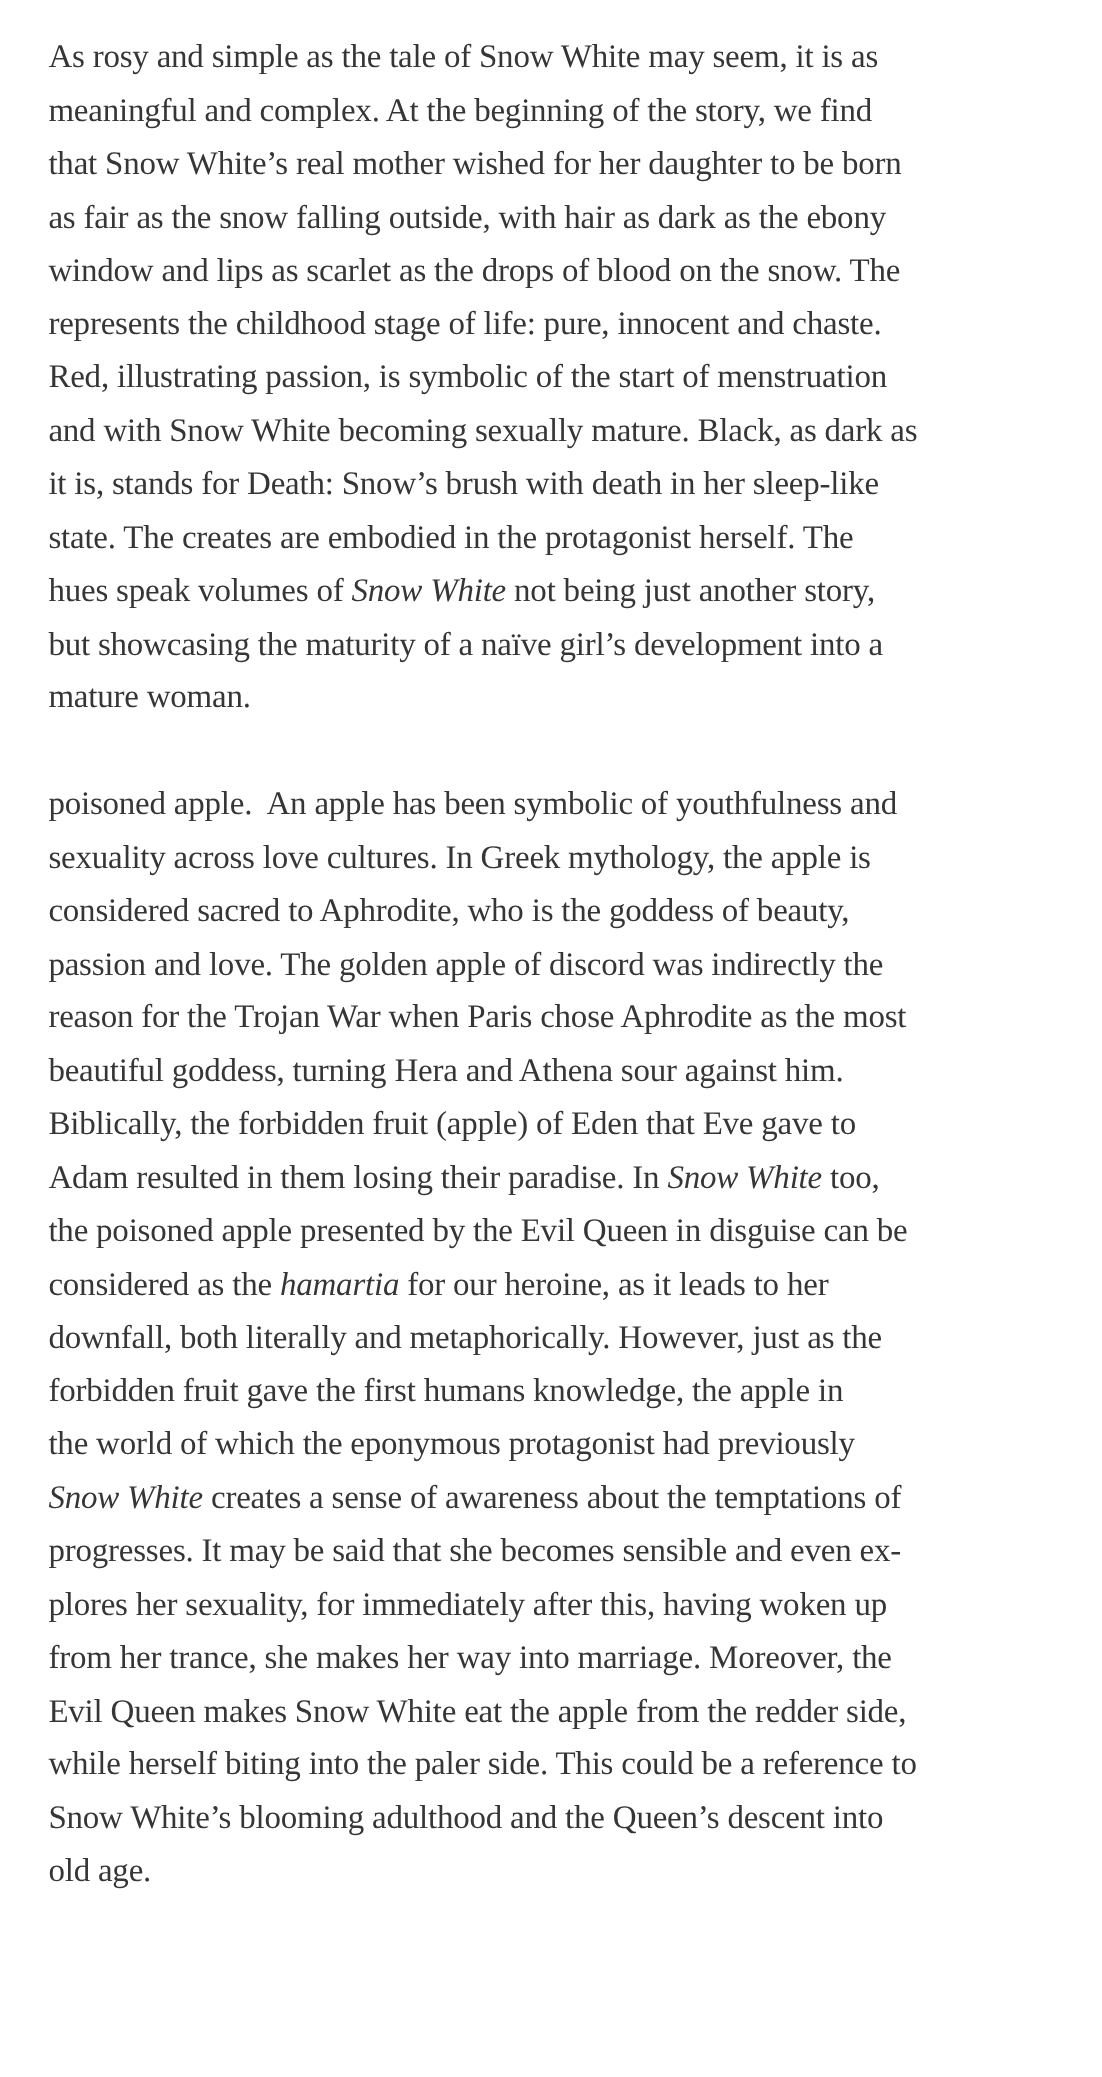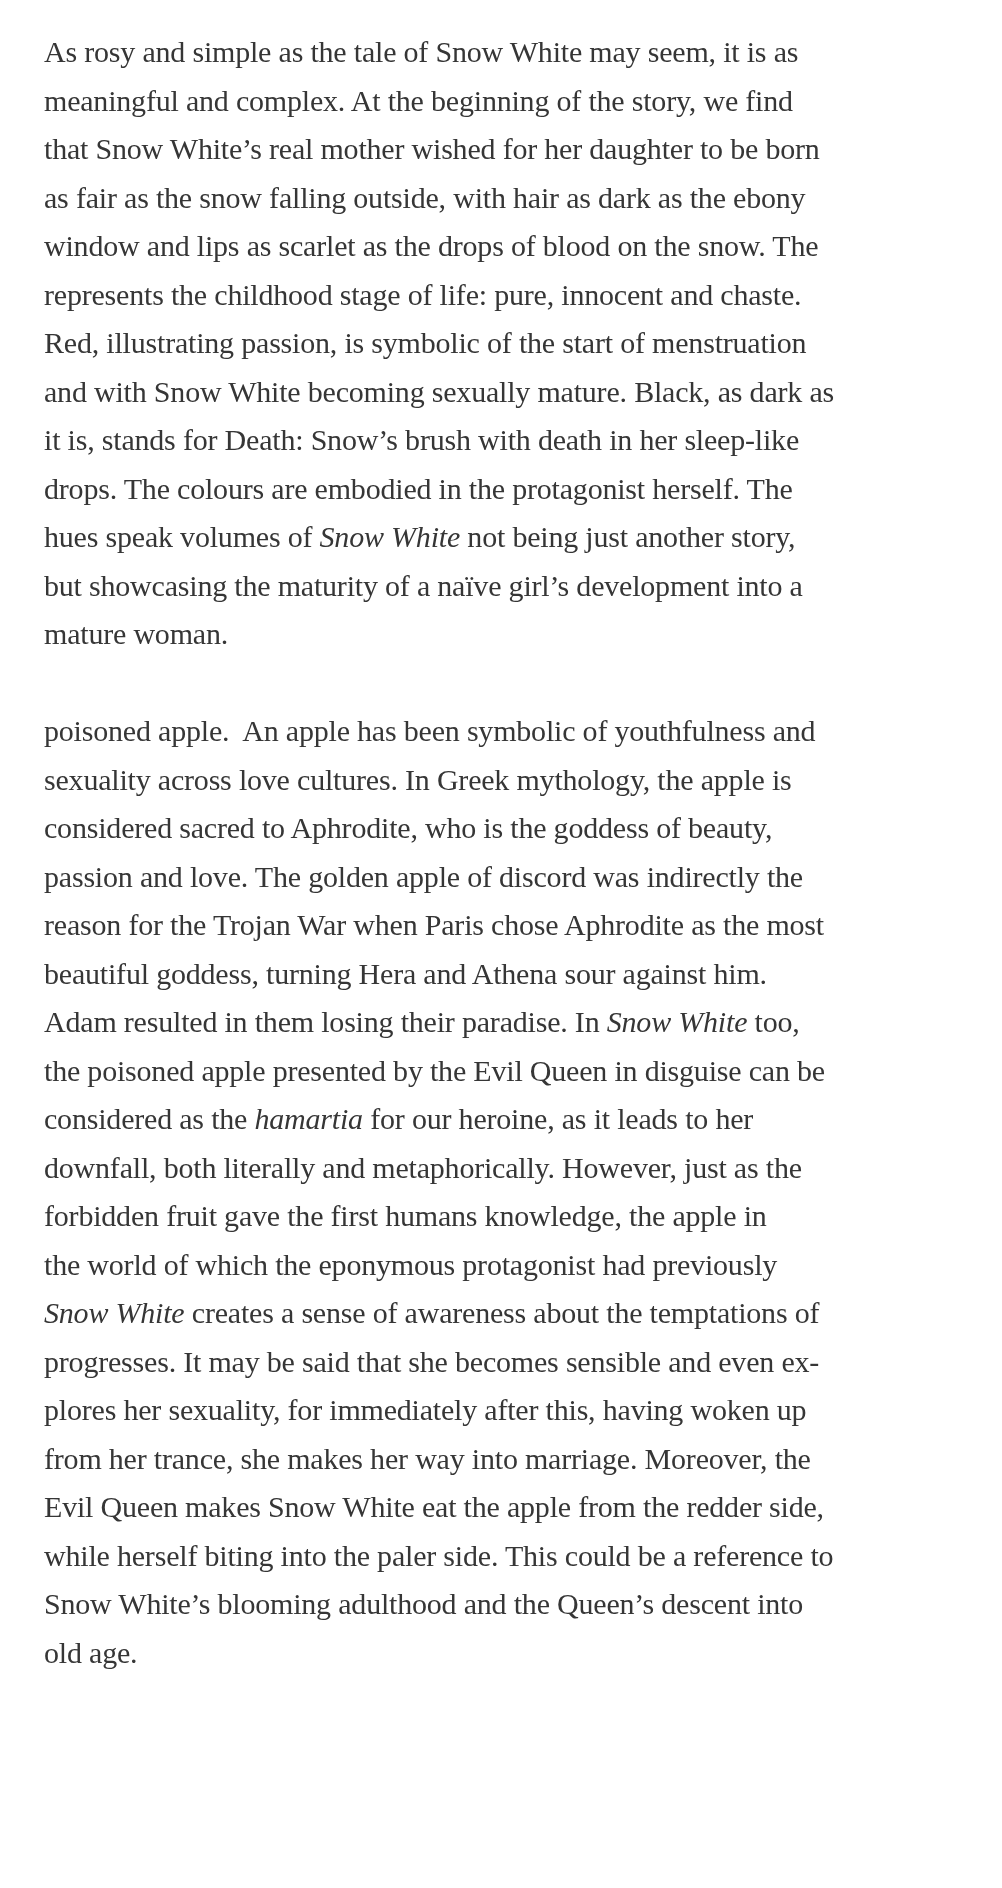--- a/index.html
+++ b/index.html
@@ -39,32 +39,33 @@
     <p class="paragraph">
       <span class="line"><span>As rosy and simple as the tale of Snow White may seem, it is as</span></span>
       <span class="line"><span>meaningful and complex. At the beginning of the story, we find</span></span>
       <span class="line"><span>that Snow White’s real mother wished for her daughter to be born</span></span>
       <span class="line"><span>as fair as the snow falling outside, with hair as dark as the ebony</span></span>
       <span class="line"><span>window and lips as scarlet as the drops of blood on the snow. The</span></span>
       <span class="line"><span>represents the childhood stage of life: pure, innocent and chaste.</span></span>
       <span class="line"><span>Red, illustrating passion, is symbolic of the start of menstruation</span></span>
       <span class="line"><span>and with Snow White becoming sexually mature. Black, as dark as</span></span>
       <span class="line"><span>it is, stands for Death: Snow’s brush with death in her sleep-like</span></span>
-      <span class="line"><span>drops. The colours are embodied in the protagonist herself. The</span></span>
+      <span class="line"><span>state. The creates are embodied in the protagonist herself. The</span></span>
       <span class="line"><span>hues speak volumes of </span><em>Snow White</em><span> not being just another story,</span></span>
       <span class="line"><span>but showcasing the maturity of a naïve girl’s development into a</span></span>
       <span class="line"><span>mature woman.</span></span>
     </p>
     <p class="paragraph">
       <span class="line"><span>poisoned apple.  An apple has been symbolic of youthfulness and</span></span>
       <span class="line"><span>sexuality across love cultures. In Greek mythology, the apple is</span></span>
       <span class="line"><span>considered sacred to Aphrodite, who is the goddess of beauty,</span></span>
       <span class="line"><span>passion and love. The golden apple of discord was indirectly the</span></span>
       <span class="line"><span>reason for the Trojan War when Paris chose Aphrodite as the most</span></span>
       <span class="line"><span>beautiful goddess, turning Hera and Athena sour against him.</span></span>
+      <span class="line"><span>Biblically, the forbidden fruit (apple) of Eden that Eve gave to</span></span>
       <span class="line"><span>Adam resulted in them losing their paradise. In </span><em>Snow White</em><span> too,</span></span>
       <span class="line"><span>the poisoned apple presented by the Evil Queen in disguise can be</span></span>
       <span class="line"><span>considered as the </span><em>hamartia</em><span> for our heroine, as it leads to her</span></span>
       <span class="line"><span>downfall, both literally and metaphorically. However, just as the</span></span>
       <span class="line"><span>forbidden fruit gave the first humans knowledge, the apple in</span></span>
       <span class="line"><span>the world of which the eponymous protagonist had previously</span></span>
       <span class="line"><em>Snow White</em><span> creates a sense of awareness about the temptations of</span></span>
       <span class="line"><span>progresses. It may be said that she becomes sensible and even ex-</span></span>
       <span class="line"><span>plores her sexuality, for immediately after this, having woken up</span></span>
       <span class="line"><span>from her trance, she makes her way into marriage. Moreover, the</span></span>

